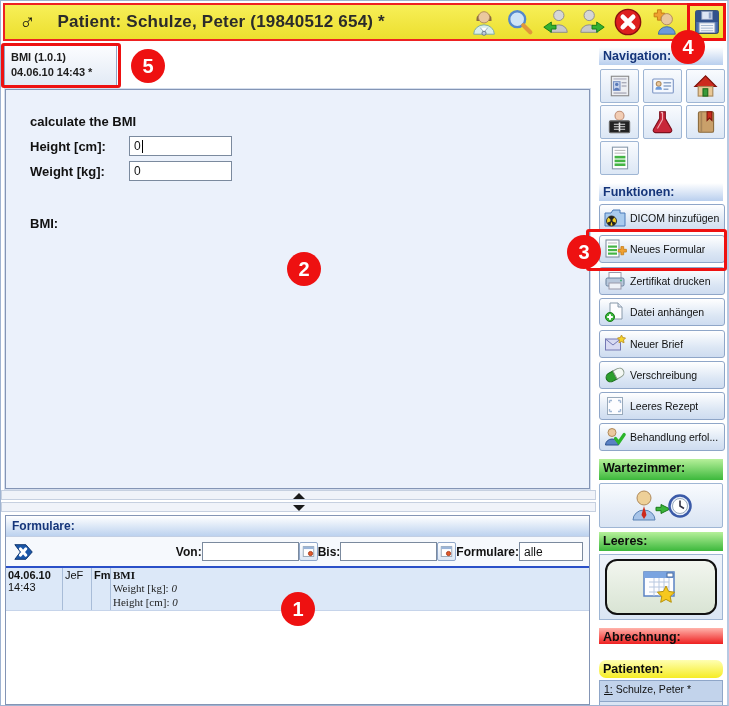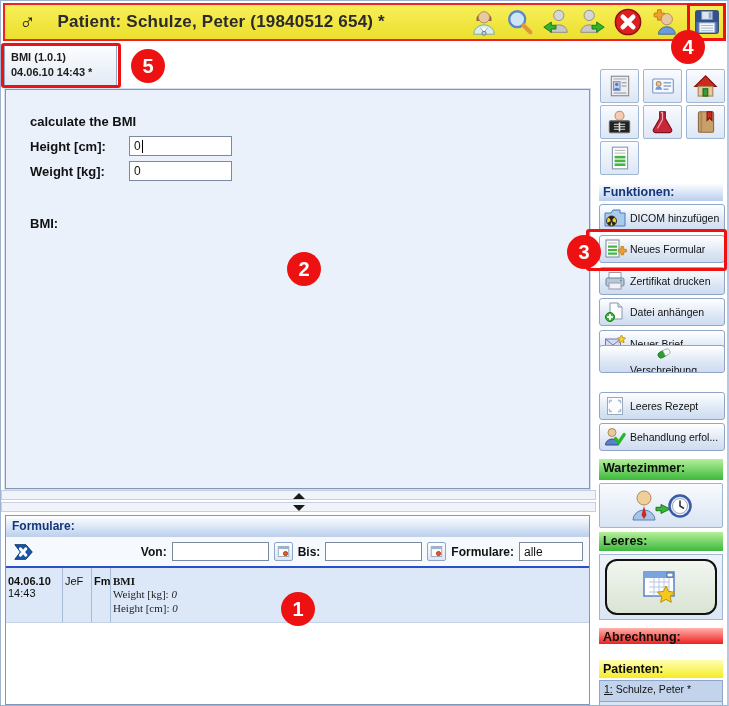--- a/index.html
+++ b/index.html
@@ -50,42 +50,42 @@
   .tri-down { position:absolute; left:291px; top:2px; width:0; height:0; border-left:6px solid transparent; border-right:6px solid transparent; border-top:6px solid #1a1a1a; cursor:pointer; }
   
   #formulare-panel {
     position:absolute; left:4px; top:514px; width:585px; height:190px;
     background:#ffffff; border:1px solid #8495b5;
   }
   .hdr-blue {
     background:linear-gradient(#ffffff,#bcd2ef); color:#15357a;
     font-size:12px; font-weight:bold; padding:3px 6px; border-bottom:1px solid #c2cfe4;
   }
-  #form-toolbar { height:29px; display:flex; align-items:center; background:#f6f9fd; padding:0 6px; gap:5px; }
+  #form-toolbar { height:29px; display:flex; align-items:center; background:#f6f9fd; padding:0 6px; }
   #form-toolbar .lbl { font-size:12px; font-weight:bold; color:#111; white-space:nowrap; }
   .tb-input { width:97px; height:19px; }
   .cal-btn {
     width:19px; height:19px; border:1px solid #8fa6c8; border-radius:2px;
     background:linear-gradient(#ffffff,#dce7f5); display:flex; align-items:center; justify-content:center; cursor:pointer;
   }
   #filter-input { width:64px; height:19px; }
   #form-table { border-top:2px solid #2a50c8; }
   .form-row { display:grid; grid-template-columns:57px 29px 19px 1fr; background:#dce8f8; border-bottom:1px solid #c6d4ea; cursor:pointer; }
-  .form-row .c { border-right:1px solid #a8bcd8; padding:7px 2px; font-size:11px; color:#111; }
+  .form-row .c { border-right:1px solid #a8bcd8; padding:1px 2px; font-size:11px; color:#111; }
   .form-row .c:last-child { border-right:none;font-family:Liberation Serif, serif; }
   .b { font-weight:bold; }
   .small { font-size:9px; }
   .detail-line { font-size:11px; line-height:14px; color:#222; }
   .detail-line i { font-style:italic; }
   
   .shdr { position:absolute; left:598px; width:124px; font-size:12.5px; font-weight:bold; padding:2px 4px; }
   .shdr-blue { background:linear-gradient(#ffffff,#b9cfee); color:#15357a; }
   .shdr-green { background:linear-gradient(#b6f09a,#3cb83c); color:#0c0c0c; }
   .shdr-red { background:linear-gradient(#ffb3ab,#ee2020); color:#0c0c0c; }
-  .shdr-yellow { background:linear-gradient(#ffffb2,#f6ec24); color:#0c0c0c; }
+  .shdr-yellow { background:linear-gradient(#ffffb2,#f6ec24); color:#0c0c0c;border-radius:7px; }
   .navbtn {
     position:absolute; width:39px; height:34px; border:1px solid #9fb6d4; border-radius:2px;
     background:linear-gradient(#f9fbfe,#dce7f5); display:flex; align-items:center; justify-content:center; cursor:pointer;
   }
   .fbtn {
     position:absolute; left:598px; width:126px; height:28px;
     border:1px solid #8fa6c8; border-radius:3px;
     background:linear-gradient(#ffffff,#dbe6f4 65%,#cedcf0);
     display:flex; align-items:center; gap:3px; padding-left:3px; cursor:pointer;
   }
@@ -260,20 +260,21 @@
         <div class="c">
           <div class="b">BMI</div>
           <div class="detail-line"><span>Weight [kg]: </span><i>0</i></div>
           <div class="detail-line"><span>Height [cm]: </span><i>0</i></div>
         </div>
       </div>
     </div>
   </div>
   <div class="badge" style="left:280px; top:591px;">1</div>
 
+  <div class="shdr shdr-blue" style="top:46px;">Navigation:</div>
 
   <div class="navbtn" style="left:599px; top:68px;">
     <svg width="26" height="26" viewBox="0 0 24 24">
       <rect x="4" y="3" width="16" height="18" fill="#eceef2" stroke="#888"></rect>
       <line x1="6" y1="5.5" x2="18" y2="5.5" stroke="#aab"></line>
       <rect x="6" y="8" width="6" height="8" fill="#c8d4ec" stroke="#7a93c4"></rect>
       <circle cx="9" cy="10.5" r="1.6" fill="#5a7ab8"></circle>
       <path d="M6.5,16 a2.5,2.5 0 0 1 5,0" fill="#5a7ab8"></path>
       <line x1="13.5" y1="9" x2="18" y2="9" stroke="#99a"></line>
       <line x1="13.5" y1="12" x2="18" y2="12" stroke="#99a"></line>
@@ -377,21 +378,21 @@
 
   <div class="fbtn" style="top:329px;">
     <svg width="24" height="22" viewBox="0 0 24 22">
       <rect x="2.5" y="6" width="15" height="11" fill="#d8daf2" stroke="#7478b4"></rect>
       <path d="M2.5,6 l7.5,6 7.5,-6" fill="none" stroke="#7478b4"></path>
       <path d="M18.5,2 l1.2,2.6 2.8,0.4 -2,2 0.5,2.8 -2.5,-1.3 -2.5,1.3 0.5,-2.8 -2,-2 2.8,-0.4 z" fill="#f4d32a" stroke="#c49a2a"></path>
     </svg>
     <span>Neuer Brief</span>
   </div>
 
-  <div class="fbtn" style="top:344px;flex-direction:column;">
+  <div class="fbtn" style="top:360px;">
     <svg width="24" height="22" viewBox="0 0 24 22">
       <g transform="rotate(-28 12 11)">
         <path d="M7,6.5 h5 v9 h-5 a4.5,4.5 0 0 1 0,-9 z" fill="#2d9e2d" stroke="#176a17"></path>
         <path d="M12,6.5 h5 a4.5,4.5 0 0 1 0,9 h-5 z" fill="#f4f8f4" stroke="#8a9a8a"></path>
       </g>
     </svg>
     <span>Verschreibung</span>
   </div>
 
   <div class="fbtn" style="top:391px;">

